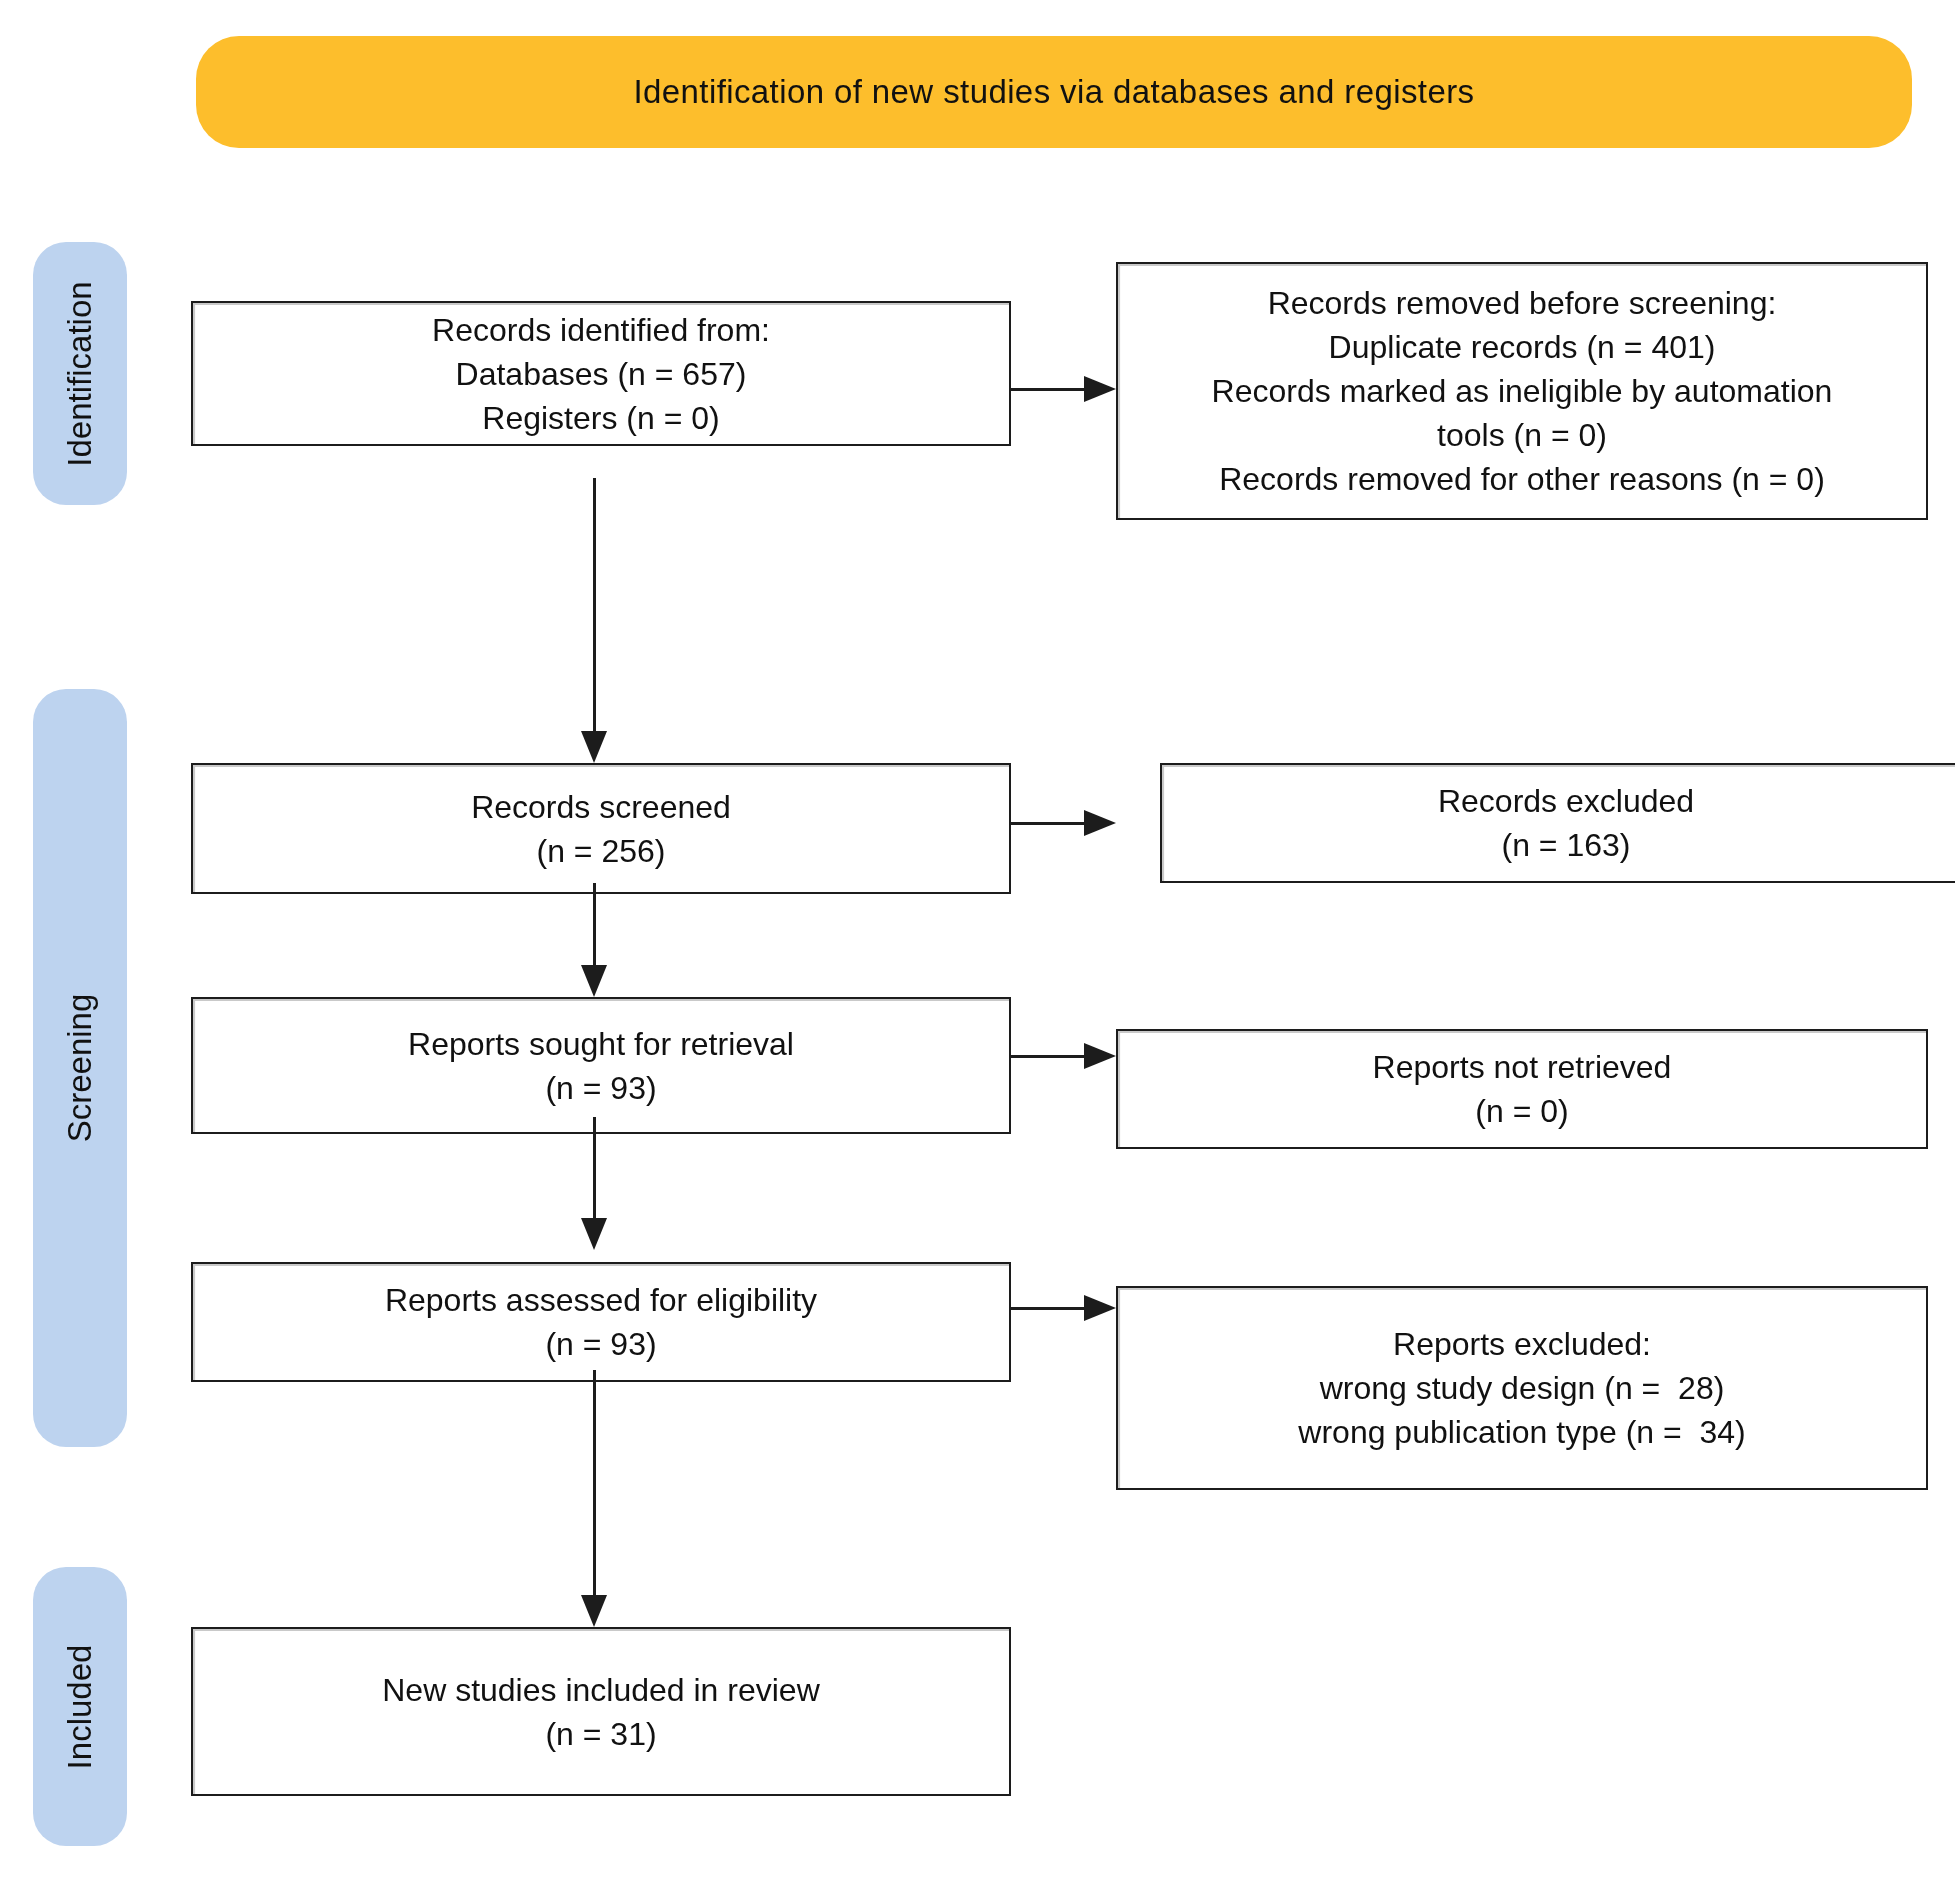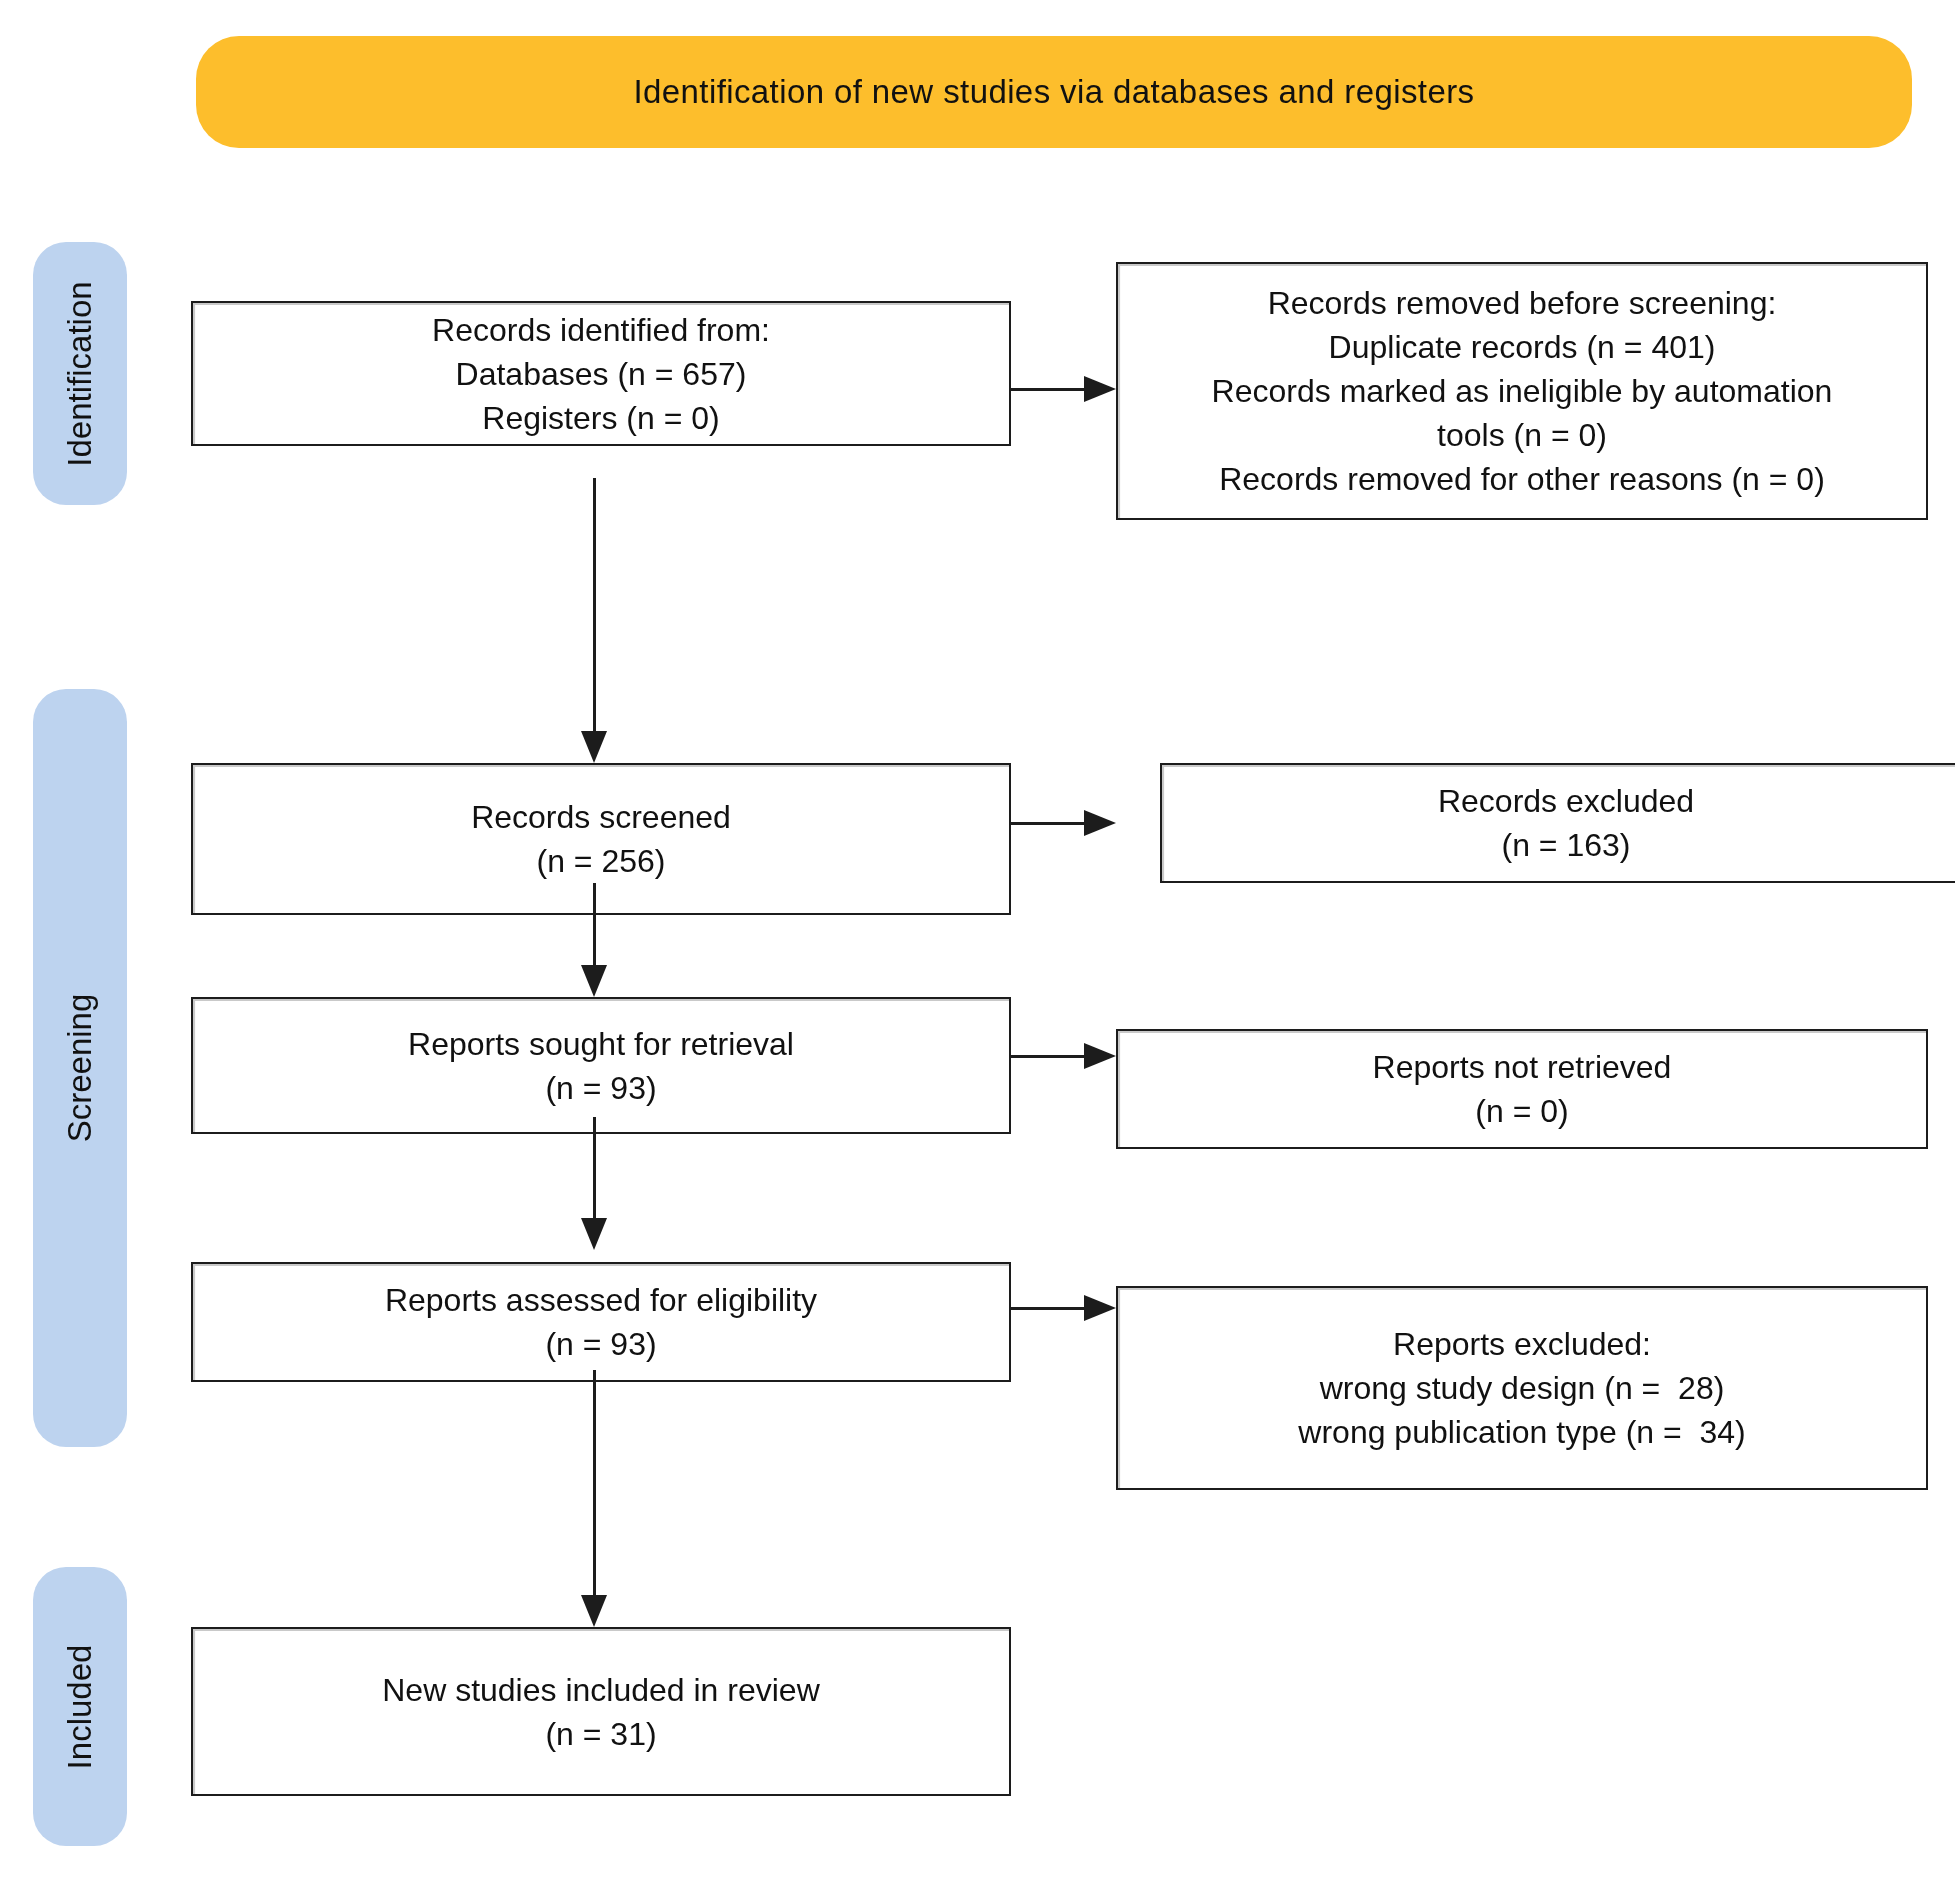--- a/index.html
+++ b/index.html
@@ -48,21 +48,21 @@
     box-shadow: inset 2.1px 2.1px 0 #c9c9c9;
     display: flex; align-items: center; justify-content: center;
     text-align: center;
     font-size: 32px; line-height: 44px;
     padding: 7.1px 20px;
   }
   .fbox .txt { white-space: pre-line; }
 
   .b1 { left: 191px;  top: 301px;  width: 820px; height: 145px; }
   .b2 { left: 1116px; top: 262px;  width: 812px; height: 258px; }
-  .b3 { left: 191px;  top: 763px; width: 820px; height: 152px; }
+  .b3 { left: 191px;  top: 763px; width: 820px; height: 131px; }
   .b4 { left: 1116px; top: 763px; width: 812px; height: 120px; margin-left: 44px; }
   .b5 { left: 191px;  top: 997px; width: 820px; height: 137px; }
   .b6 { left: 1116px; top: 997px; width: 812px; height: 120px; margin-top: 32px; }
   .b7 { left: 191px;  top: 1262px; width: 820px; height: 120px; }
   .b8 { left: 1116px; top: 1286px; width: 812px; height: 204px; }
   .b9 { left: 191px;  top: 1627px; width: 820px; height: 169px; }
 
   .vline { position: absolute; left: 593px; width: 2.8px; background: var(--arrow); }
   .vhead {
     position: absolute; left: 581px; width: 0; height: 0;

